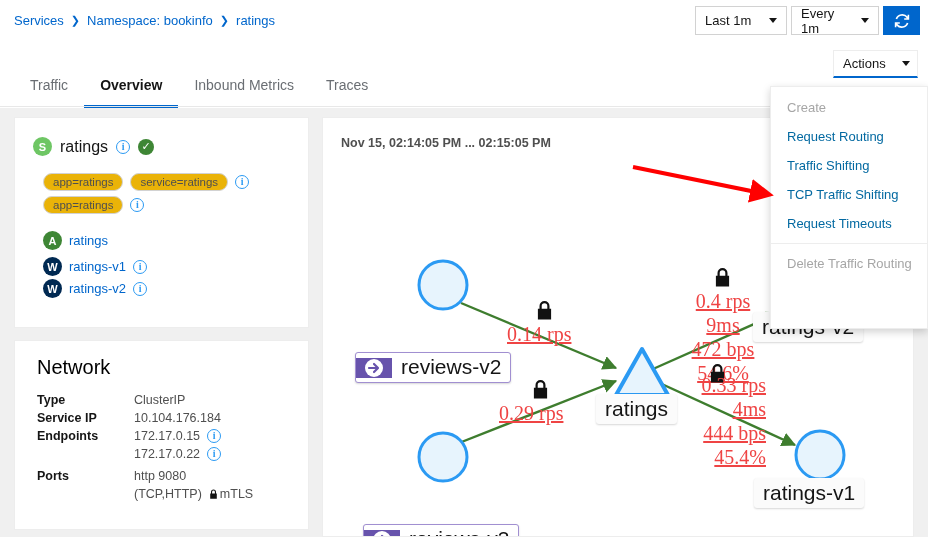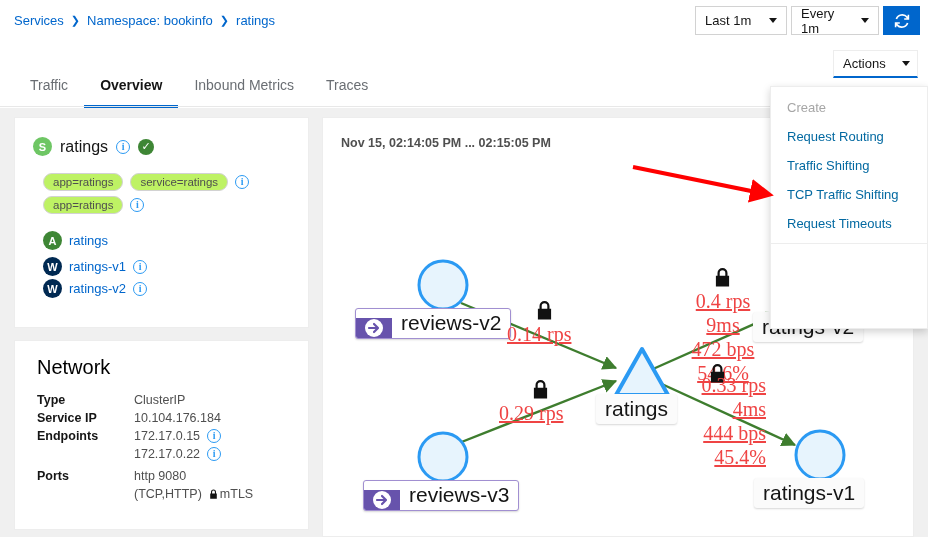--- a/index.html
+++ b/index.html
@@ -88,21 +88,21 @@
   }
   .ok-ico {
     width:16px;height:16px;border-radius:50%;background:#3e8635;
     display:flex;align-items:center;justify-content:center;
     color:#fff;font-size:11px;
   }
 
   #labels-row1 { position:absolute; left:28px; top:55px; display:flex; align-items:center; gap:7px; }
   #labels-row2 { position:absolute; left:28px; top:78px; display:flex; align-items:center; gap:7px; }
   .chip {
-    border:1px solid #d2d2d2; border-radius:10px; background:#bef264;
+    border:1px solid #d2d2d2; border-radius:10px; background:#eab308;
     padding:2px 9px; font-size:11.5px; color:#4f4f4f; white-space:nowrap;
   }
 
   .link-row { position:absolute; display:flex; align-items:center; gap:7px; }
   #row-app { left:28px; top:113px; }
   #row-w1  { left:28px; top:139px; }
   #row-w2  { left:28px; top:161px; }
   .glink { color:#0066cc; font-size:13px; cursor:pointer; }
 
   #net-title { position:absolute; left:22px; top:15px; font-size:20px; color:#000000; font-weight:normal; }
@@ -119,22 +119,22 @@
   #graph-time { position:absolute; left:18px; top:18px; font-size:12.5px; color:#4f4f4f; font-weight:bold; }
 
   #graph-svg { position:absolute; left:0; top:0; }
 
   .node-label {
     position:absolute; background:#fbfbfb; border:1px solid transparent;
     border-radius:3px; padding:2px 8px; font-size:21px; color:#151515;
     white-space:nowrap; box-shadow:0 1px 2px rgba(0,0,0,.16);
   }
   .node-label.badged {
-    padding:0; display:flex; align-items:flex-end; border:1px solid #a18fd1;
-    background:#fff; overflow:hidden;
+    padding:0; display:flex; align-items:center; border:1px solid #a18fd1;
+    background:#fff; overflow:hidden;margin-top:44px;
   }
   .node-label.badged .bdg {
     background:#6753ac; width:36px; display:flex; align-items:center; justify-content:center;
   }
   .node-label.badged .txt { padding:2px 9px 3px 9px; }
 
   .edge-lbl {
     position:absolute; font-size:20px; color:#ef4444; white-space:nowrap;
     font-family:"Liberation Serif", serif;
     text-decoration:underline;
@@ -389,20 +389,21 @@
   </div>
 </div>
 
 <div id="actions-menu">
   <div class="mi disabled">Create</div>
   <div class="mi">Request Routing</div>
   <div class="mi">Traffic Shifting</div>
   <div class="mi">TCP Traffic Shifting</div>
   <div class="mi">Request Timeouts</div>
   <div class="msep"></div>
+  <div class="mi disabled">Delete Traffic Routing</div>
 </div>
 
 <svg id="red-arrow" width="928" height="537">
   <defs>
     <marker id="redhead" markerWidth="6" markerHeight="6" refX="4" refY="3" orient="auto">
       <path d="M0,0 L6,3 L0,6 z" fill="#ff0000"></path>
     </marker>
   </defs>
   <line x1="633" y1="167" x2="766" y2="194" stroke="#ff0000" stroke-width="4" marker-end="url(#redhead)"></line>
 </svg>

